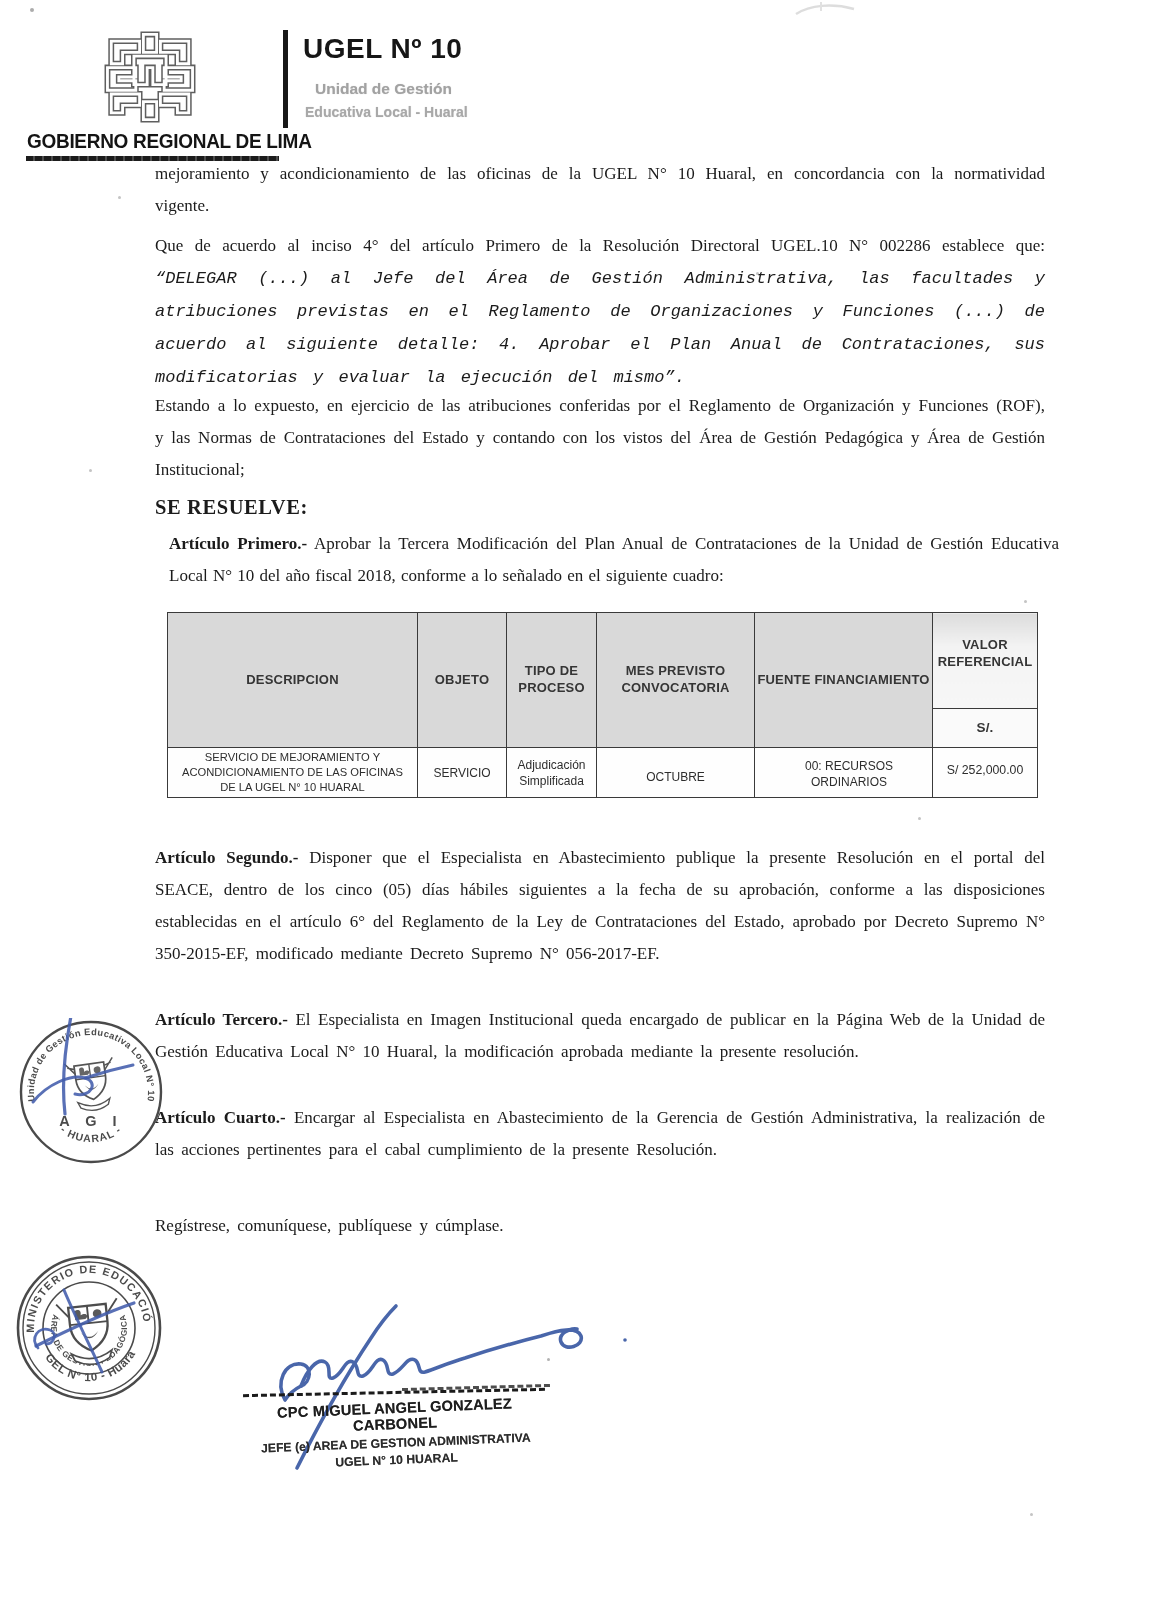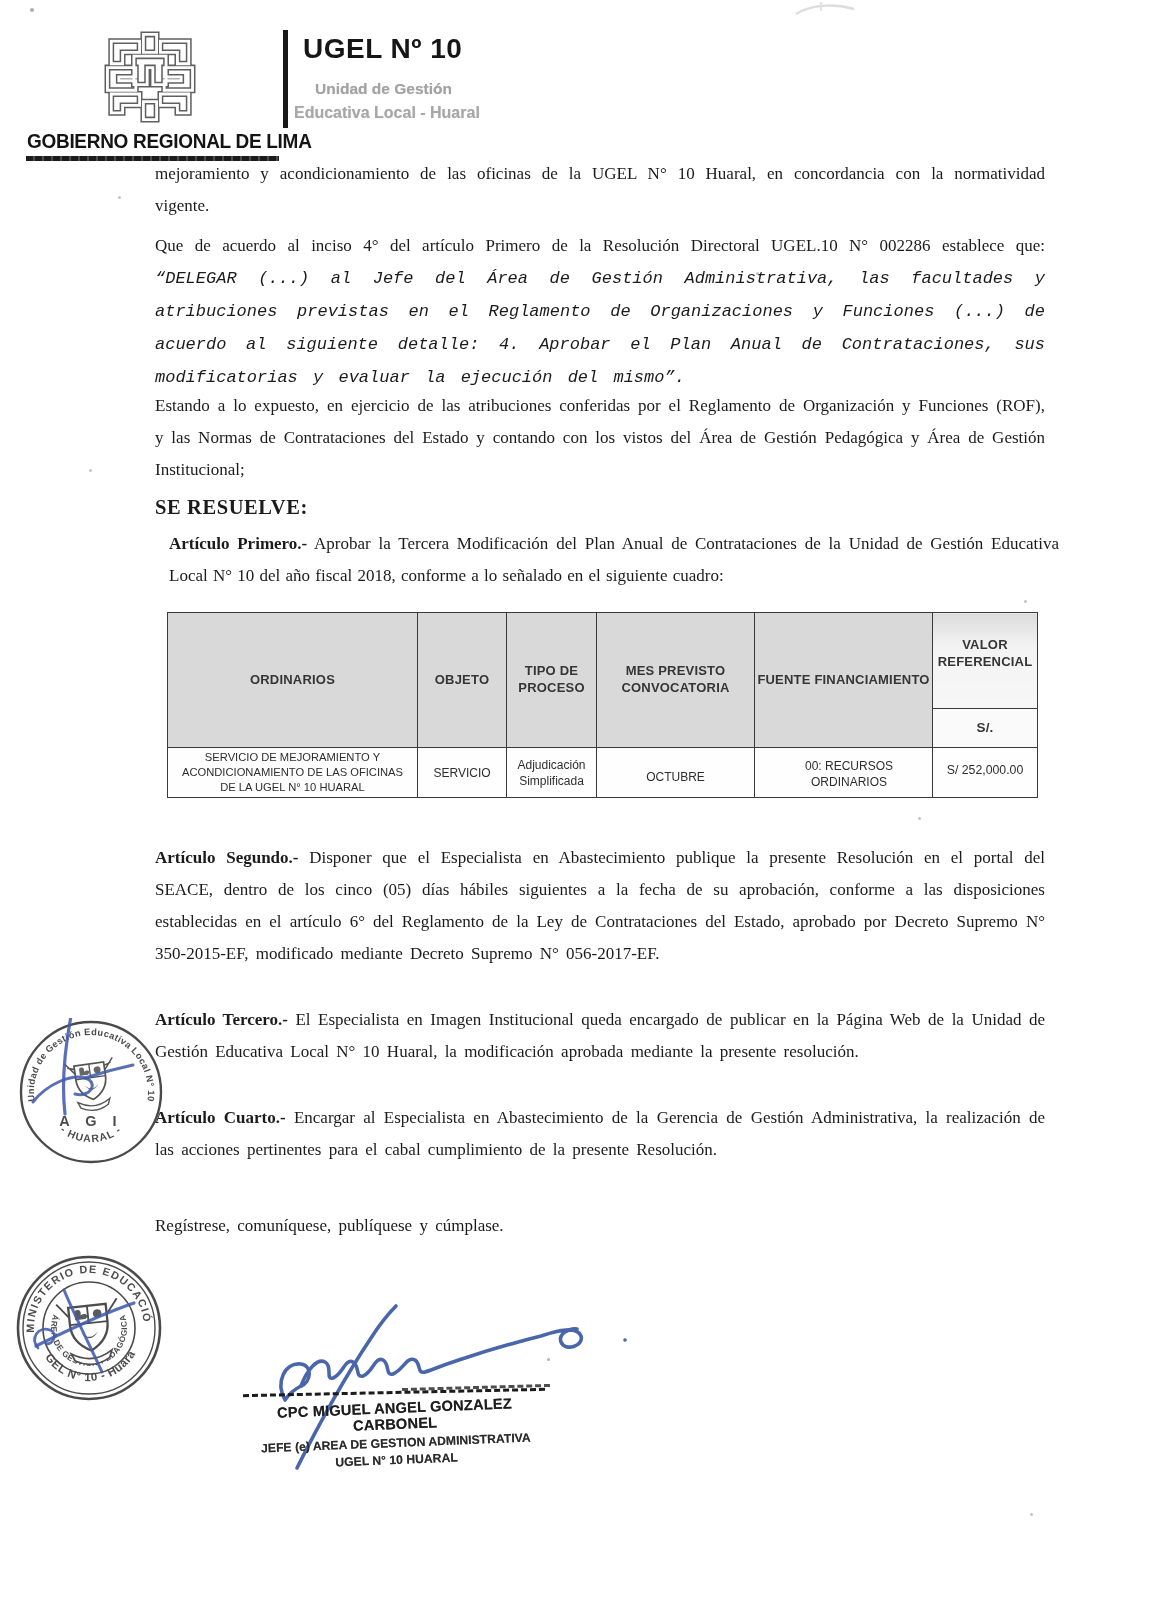--- a/index.html
+++ b/index.html
@@ -12,22 +12,22 @@
   .org-name{position:absolute;left:27px;top:131px;width:270px;white-space:nowrap;
             font-family:"Liberation Sans",sans-serif;font-weight:700;font-size:19px;
             letter-spacing:-0.3px;color:#141414;transform:scaleY(1.08);}
   .org-underline{position:absolute;left:26px;top:156px;width:253px;height:5px;
             background:repeating-linear-gradient(90deg,#1c1c1c 0 7px,#4d4d4d 7px 9px);}
   .vbar{position:absolute;left:283px;top:30px;width:5px;height:98px;background:#181818;}
   .ugel-title{position:absolute;left:303px;top:33px;font-family:"Liberation Sans",sans-serif;
             font-weight:700;font-size:28px;color:#161616;letter-spacing:0.5px;}
   .ugel-sub1{position:absolute;left:315px;top:80px;font-family:"Liberation Sans",sans-serif;
             font-weight:700;font-size:15.5px;color:#a2a2a2;text-shadow:0 0 1px #c9c9c9;}
-  .ugel-sub2{position:absolute;left:294px;top:104px;font-family:"Liberation Sans",sans-serif;
-            font-weight:700;font-size:16px;color:#a8a8a8;text-shadow:0 0 1px #cdcdcd;}
+  .ugel-sub2{position:absolute;left:305px;top:104px;font-family:"Liberation Sans",sans-serif;
+            font-weight:700;font-size:14px;color:#a8a8a8;text-shadow:0 0 1px #cdcdcd;}
   
   .tblock{position:absolute;left:155px;width:890px;font-size:17px;line-height:32px;
           text-align:justify;word-spacing:3px;}
   .tblock.tight{word-spacing:1px;margin-left:14px;}
   .tblock.loose{word-spacing:5px;}
   .tblock.nojust{text-align:left;}
   .art-label{font-weight:700;}
   .heading-bold{position:absolute;left:155px;font-size:20.5px;font-weight:700;letter-spacing:0.6px;}
   em.quote{font-style:italic;font-family:Liberation Mono, monospace;}
   
@@ -122,21 +122,21 @@
     <colgroup>
       <col style="width:250px">
         <col style="width:89px">
         <col style="width:90px">
       <col style="width:158px">
         <col style="width:178px">
         <col style="width:105px">
     </colgroup>
     <tbody>
       <tr class="row-main">
-        <th rowspan="2">ORDINARIOS</th>
+        <th rowspan="2">DESCRIPCION</th>
         <th rowspan="2">OBJETO</th>
         <th rowspan="2">TIPO DE PROCESO</th>
         <th rowspan="2">MES PREVISTO CONVOCATORIA</th>
         <th rowspan="2">FUENTE FINANCIAMIENTO</th>
         <th class="valor-head">VALOR REFERENCIAL</th>
       </tr>
       <tr>
         <th class="currency-cell">S/.</th>
       </tr>
       <tr class="data-row">

